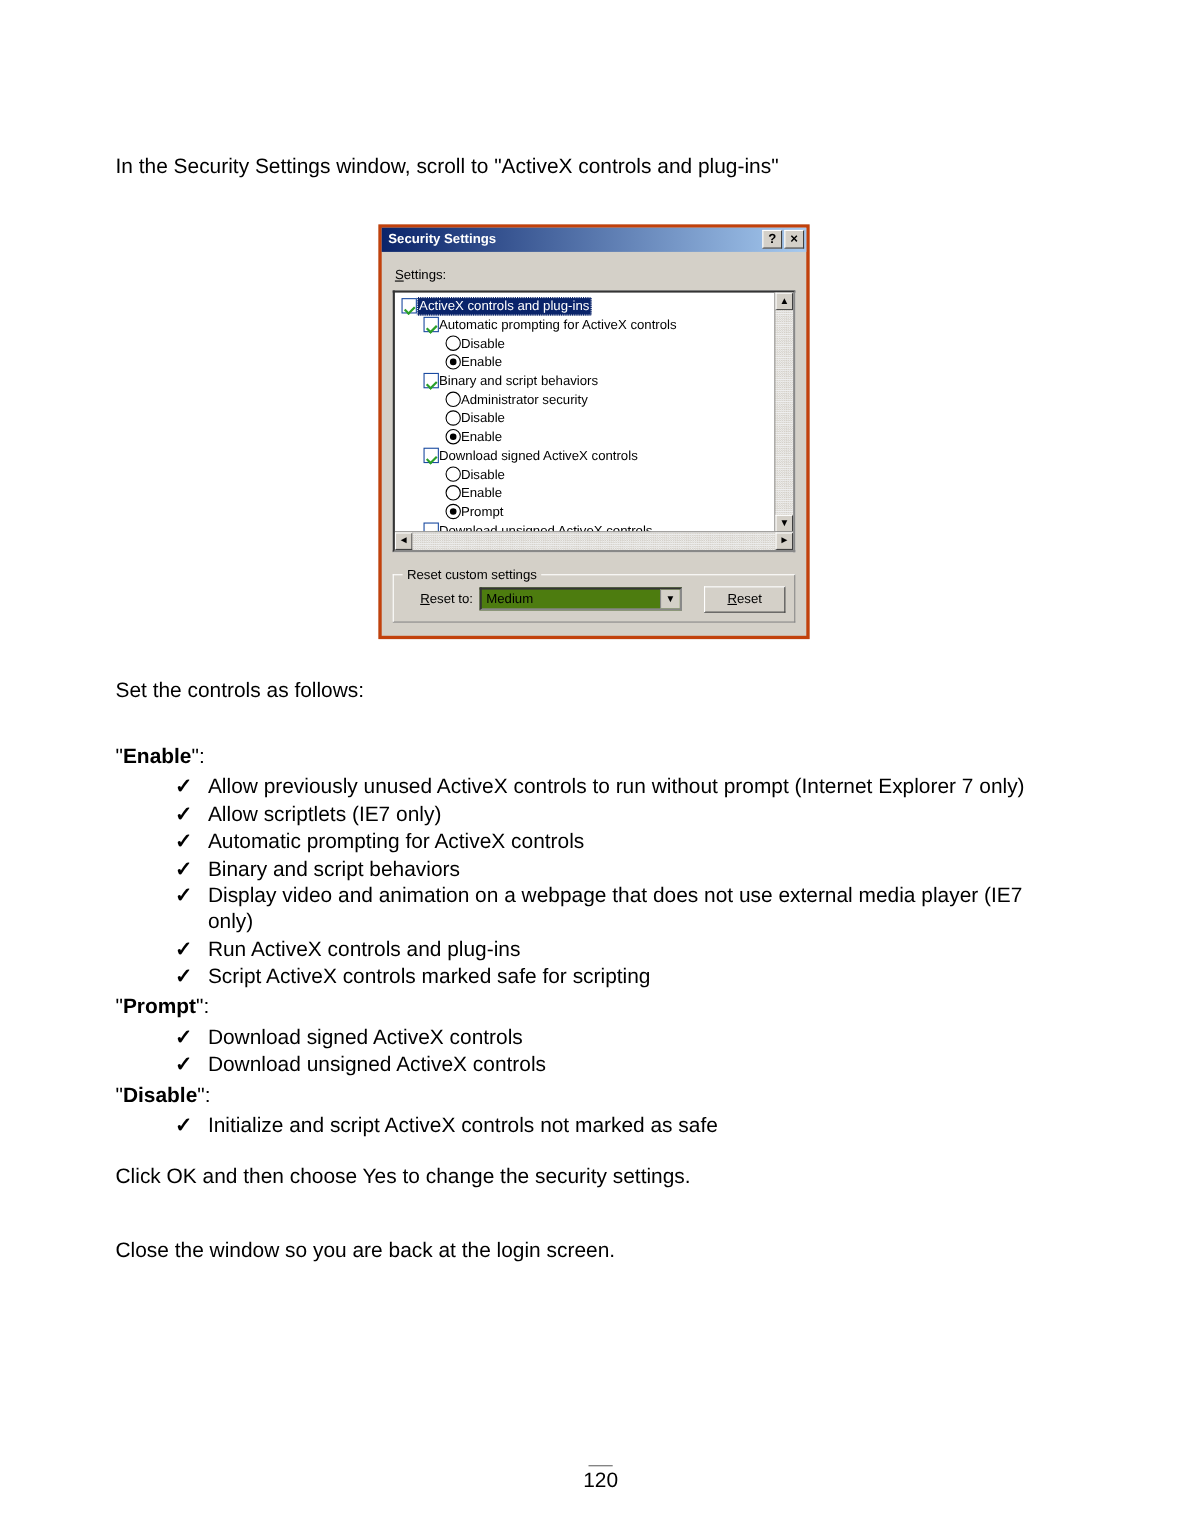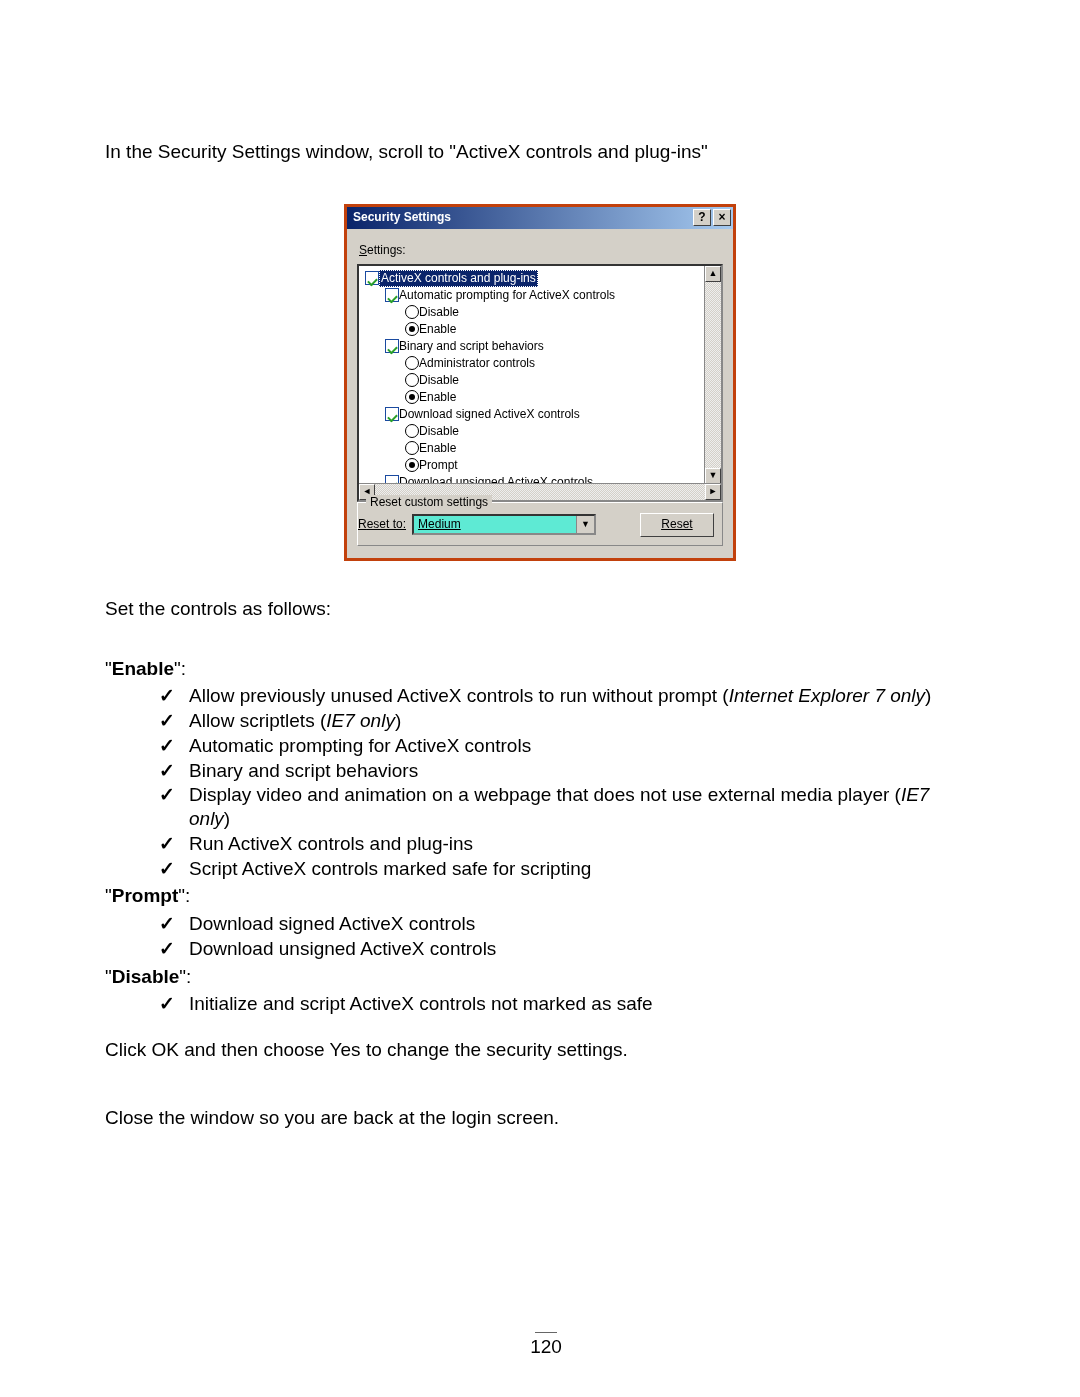--- a/index.html
+++ b/index.html
@@ -172,42 +172,41 @@
     font-size: 9px;
     color: #000;
   }
   .vscroll .track { flex: 1; background: repeating-conic-gradient(#d4d0c8 0% 25%, #eee 0% 50%) 50%/2px 2px; }
   .hscroll .track { flex: 1; background: repeating-conic-gradient(#d4d0c8 0% 25%, #eee 0% 50%) 50%/2px 2px; }
 
   .fieldset {
     border: 1px solid #888;
     border-top-color: #fff;
     border-left-color: #fff;
-    margin-top: 0;
-    padding: 10px 8px 8px 0;
-    position: relative;
-    text-decoration: underline;
+    margin-top: 20px;
+    padding: 10px 8px 8px 24px;
+    position: relative;
   }
   .fieldset .legend {
     position: absolute;
     top: -8px; left: 8px;
     background: #d4d0c8;
     padding: 0 4px;
     font-size: 12px;
   }
   .reset-row {
     display: flex;
     align-items: center;
     gap: 6px;
   }
   .combo {
     height: 21px;
     width: 184px;
     border: 2px inset #888;
-    background: #5eead4;
+    background: #4d7c0f;
     display: flex;
     align-items: center;
     box-sizing: border-box;
     position: relative;
     padding-left: 4px;
   }
   .combo .drop {
     position: absolute;
     right: 0; top: 0;
     width: 17px; height: 100%;
@@ -253,21 +252,21 @@
     padding-left: 30px;
     margin: 1px 0;
   }
   .check-list li::before {
     content: "✓";
     position: absolute;
     left: 0;
     top: 0;
     font-weight: bold;
   }
-  .ital-note { font-style: italic; }
+  .ital-note { }
   .page-foot {
     position: absolute;
     bottom: 38px;
     left: 12px; right: 0;
     text-align: center;
   }
   .page-foot .bar {
     width: 22px;
     border-top: 1px solid #666;
     margin: 0 auto 2px auto;
@@ -314,21 +313,21 @@
                 <span class="radio checked"></span>
                 <span>Enable</span>
               </div>
 
             <div class="tree-row ind2">
               <span class="icon-ax"></span>
               <span>Binary and script behaviors</span>
             </div>
             <div class="tree-row ind3">
                 <span class="radio"></span>
-                <span>Administrator controls</span>
+                <span>Administrator security</span>
               </div>
             <div class="tree-row ind3">
                 <span class="radio"></span>
                 <span>Disable</span>
               </div>
             <div class="tree-row ind3">
                 <span class="radio checked"></span>
                 <span>Enable</span>
               </div>
 

